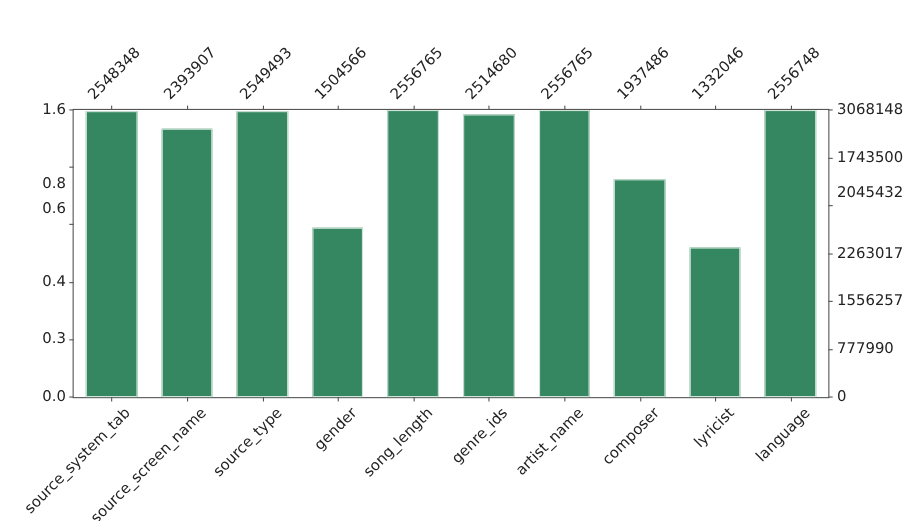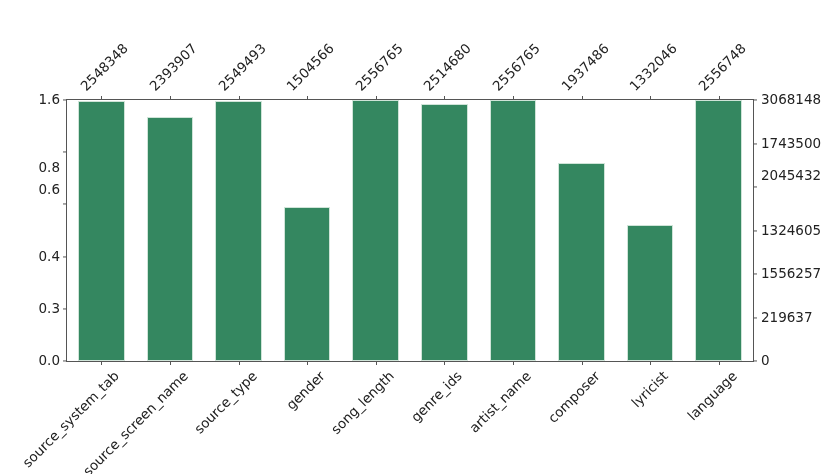--- a/index.html
+++ b/index.html
@@ -178,25 +178,25 @@
       <div class="ytick-left" style="top: 156.6px;">0.4</div>
       <div class="ytick-left-mark" style="top: 104.4px;"></div>
       <div class="ytick-left" style="top: 90px;">0.6</div>
       <div class="ytick-left-mark" style="top: 52.2px;"></div>
       <div class="ytick-left" style="top: 52.2px; margin-top: 16px;">0.8</div>
       <div class="ytick-left-mark" style="top: 0px;"></div>
       <div class="ytick-left" style="top: 0px;">1.6</div>
       <div class="ytick-right-mark" style="top: 261px;"></div>
       <div class="ytick-right" style="top: 261px;">0</div>
       <div class="ytick-right-mark" style="top: 217.5px;"></div>
-      <div class="ytick-right" style="top: 217.5px;">219637</div>
+      <div class="ytick-right" style="top: 217.5px;">777990</div>
       <div class="ytick-right-mark" style="top: 174px;"></div>
       <div class="ytick-right" style="top: 174px;">1556257</div>
       <div class="ytick-right-mark" style="top: 130.5px;"></div>
-      <div class="ytick-right" style="top: 130.5px;">1324605</div>
+      <div class="ytick-right" style="top: 130.5px;">2263017</div>
       <div class="ytick-right-mark" style="top: 87px;"></div>
       <div class="ytick-right" style="top: 76px;">2045432</div>
       <div class="ytick-right-mark" style="top: 43.5px;"></div>
       <div class="ytick-right" style="top: 43.5px;">1743500</div>
       <div class="ytick-right-mark" style="top: 0px;"></div>
       <div class="ytick-right" style="top: 0px;">3068148</div>
     </div>
 </div>
 
 </body></html>

